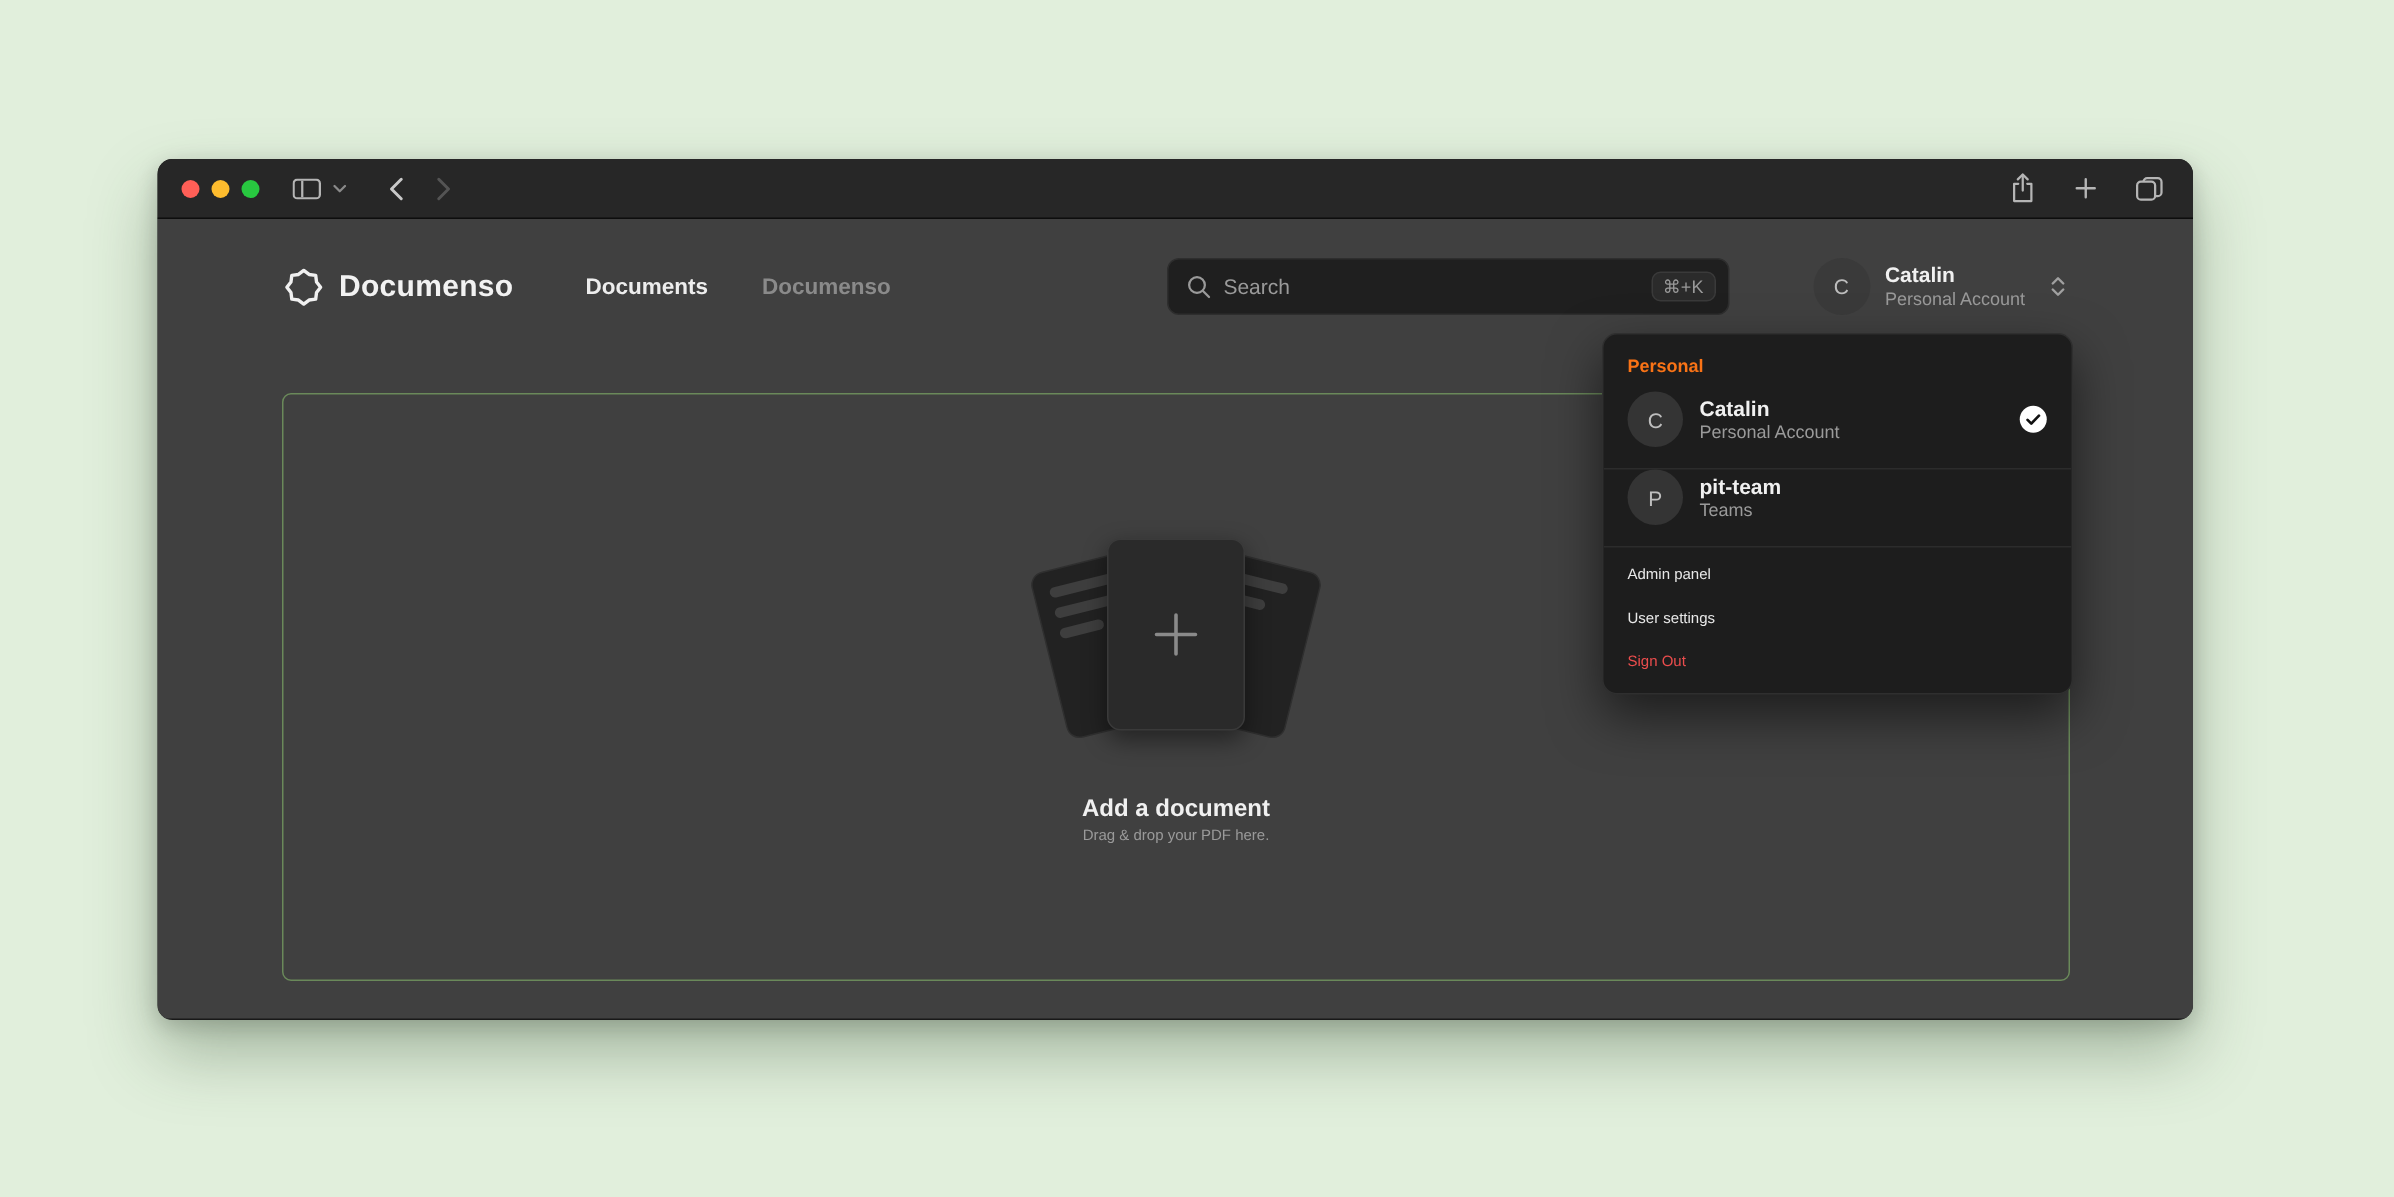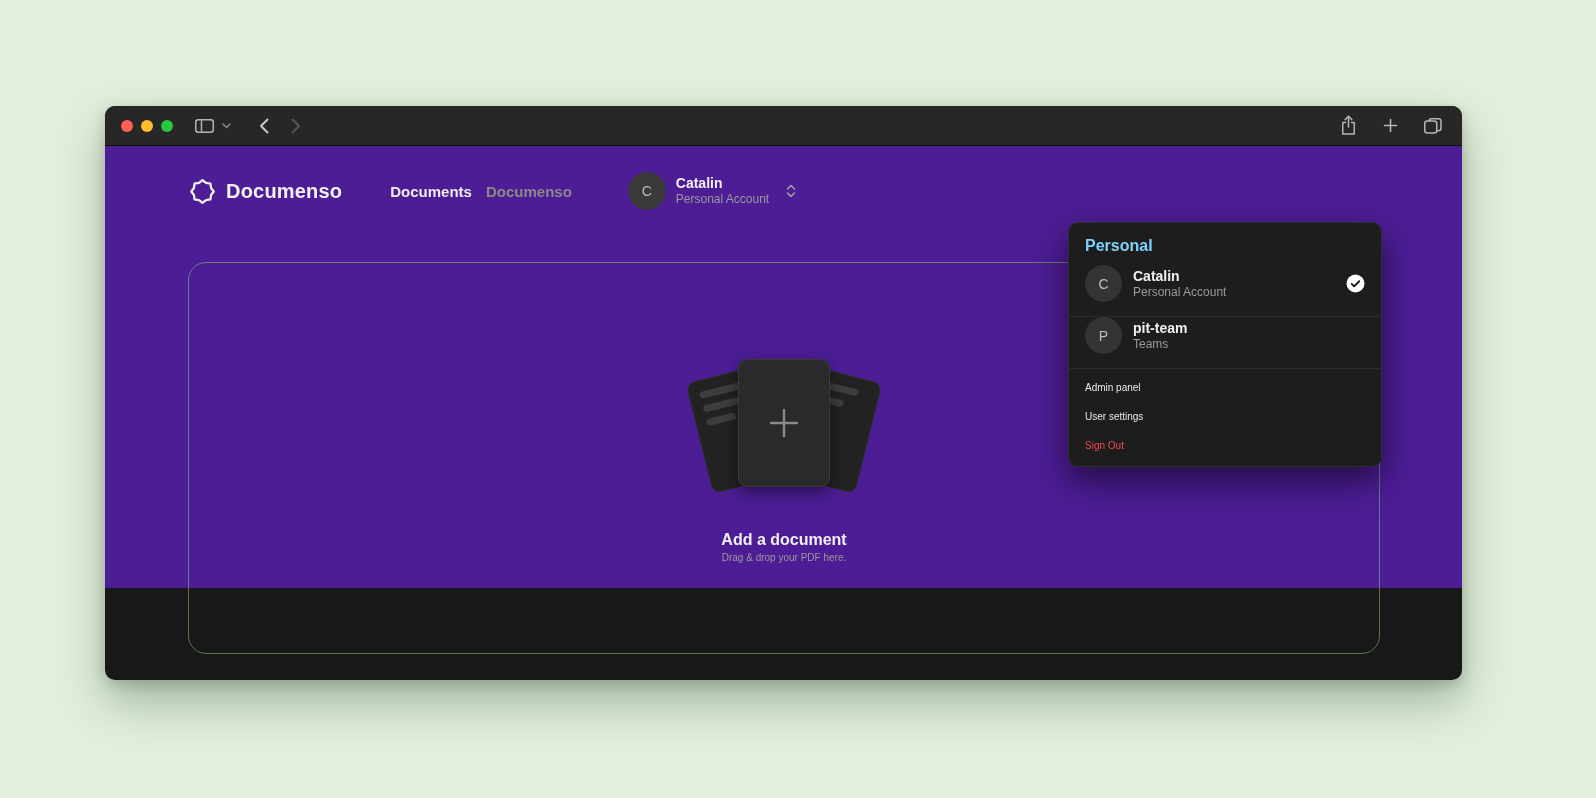--- a/index.html
+++ b/index.html
@@ -27,25 +27,25 @@
   .nav-arrows { display:flex; gap:14px; margin-left:20px; }
   .urlbar {
     position:absolute; left:50%; top:6px; transform:translateX(-50%);
     width:550px; height:28px; background:#1d1d1d; border-radius:7px;
     display:flex; align-items:center; justify-content:center; gap:6px;
     color:#c9c9c9; font-size:13px;
   }
   .urlbar .reload { position:absolute; right:8px; top:3px; }
   .toolbar-right { margin-left:auto; display:flex; gap:18px; align-items:center; }
   
-  .app { height:442px; background:#4c1d95; position:relative; }
+  .app { height:533px; background:#404040; position:relative; }
   .app-header { display:flex; align-items:center; padding:26px 84px 0 84px; }
   .brand { display:flex; align-items:center; gap:10px; }
   .brand-name { color:#f2f2f2; font-size:20px; font-weight:700; letter-spacing:.2px; }
-  .nav { display:flex; gap:14px; margin-left:48px; }
+  .nav { display:flex; gap:36px; margin-left:48px; }
   .nav-link { background:none; border:none; cursor:pointer; font-size:15px; font-weight:600; font-family:inherit; }
   .nav-link.active { color:#ededed; }
   .nav-link.inactive { color:#8a8a8a; }
   .searchbox {
     margin-left:auto; width:375px; height:38px; background:#1f1f1f;
     border:1px solid #2e2e2e; border-radius:8px;
     display:flex; align-items:center; padding:0 8px 0 12px; gap:8px;
   }
   .searchbox input {
     flex:1; background:transparent; border:none; outline:none;
@@ -59,21 +59,21 @@
   .account { display:flex; align-items:center; gap:10px; margin-left:56px; cursor:pointer; }
   .avatar {
     width:38px; height:38px; border-radius:50%; background:#3a3a3a;
     color:#bdbdbd; font-size:14px; display:flex; align-items:center; justify-content:center; flex-shrink:0;
   }
   .acc-name { color:#f0f0f0; font-size:14px; font-weight:700; line-height:1.25; }
   .acc-sub { color:#9a9a9a; font-size:12px; line-height:1.25; }
   
   .dropzone {
     margin:52px 82px 0 83px; height:392px;
-    border:1px solid rgba(141,197,111,.55); border-radius:18px;
+    border:1px solid rgba(141,197,111,.55); border-radius:6px;
     display:flex; flex-direction:column; align-items:center; justify-content:center;
     cursor:pointer;
   }
   .cards { position:relative; width:220px; height:148px; margin-bottom:30px; }
   .card {
     position:absolute; border-radius:9px; background:#222222; border:1px solid #2f2f2f;
     padding:11px 10px; display:flex; flex-direction:column; gap:7px;
   }
   .card.left  { width:88px; height:114px; left:24px;  top:18px; transform:rotate(-14deg); }
   .card.right { width:88px; height:114px; right:24px; top:18px; transform:rotate(14deg); }
@@ -86,21 +86,21 @@
   .cline { height:7px; border-radius:4px; background:#3e3e3e; }
   .cline.l1{ width:56px; } .cline.l2{ width:44px; } .cline.l3{ width:30px; }
   .dz-title { color:#f0f0f0; font-size:16px; font-weight:700; }
   .dz-sub { color:#9a9a9a; font-size:10px; margin-top:3px; }
   
   .menu {
     position:absolute; left:963px; top:116px; width:314px; z-index:10;
     background:#1d1d1d; border:1px solid #2f2f2f; border-radius:10px;
     box-shadow:0 14px 34px rgba(0,0,0,.55); overflow:hidden;
   }
-  .menu-label { color:#7dd3fc; font-size:16px; font-weight:700; padding:14px 16px 10px; }
+  .menu-label { color:#f97316; font-size:12px; font-weight:700; padding:14px 16px 10px; }
   .menu-row { display:flex; align-items:center; gap:11px; padding:0 16px 14px; cursor:pointer; }
   .menu-row .avatar { width:37px; height:37px; background:#343434; }
   .row-name { color:#f0f0f0; font-size:14px; font-weight:600; line-height:1.3; }
   .row-sub { color:#9a9a9a; font-size:12px; line-height:1.3; }
   .row-check { margin-left:auto; display:flex; }
   .divider { height:1px; background:#2c2c2c; }
   .teams-head { display:flex; align-items:center; padding:13px 16px 11px; }
   .teams-head .menu-label-inline { color:#f0f0f0; font-size:14px; font-weight:700; }
   .teams-icons { margin-left:auto; display:flex; gap:14px; align-items:center; }
   .icon-btn { background:none; border:none; cursor:pointer; display:flex; padding:2px; }
@@ -180,20 +180,30 @@
             </svg>
         </span>
         <span class="brand-name">Documenso</span>
       </div>
 
       <nav class="nav">
         <button class="nav-link active">Documents</button>
         <button class="nav-link inactive">Documenso</button>
       </nav>
 
+      <div class="searchbox">
+        <span style="display:flex;">
+          <svg width="17" height="17" viewBox="0 0 17 17">
+              <circle cx="7" cy="7" r="5.25" fill="none" stroke="#9a9a9a" stroke-width="1.5"></circle>
+              <line x1="11" y1="11" x2="15" y2="15" stroke="#9a9a9a" stroke-width="1.5" stroke-linecap="round"></line>
+            </svg>
+        </span>
+        <input type="text" placeholder="Search" style="">
+        <span class="kbd">⌘+K</span>
+      </div>
 
       <div class="account">
         <span class="avatar">C</span>
         <span>
           <div class="acc-name">Catalin</div>
           <div class="acc-sub">Personal Account</div>
         </span>
         <span style="display:flex;margin-left:6px;">
           <svg width="12" height="16" viewBox="0 0 12 16">
               <path d="M2.5 6L6 2.5 9.5 6" fill="none" stroke="#a0a0a0" stroke-width="1.6" stroke-linecap="round" stroke-linejoin="round"></path>

